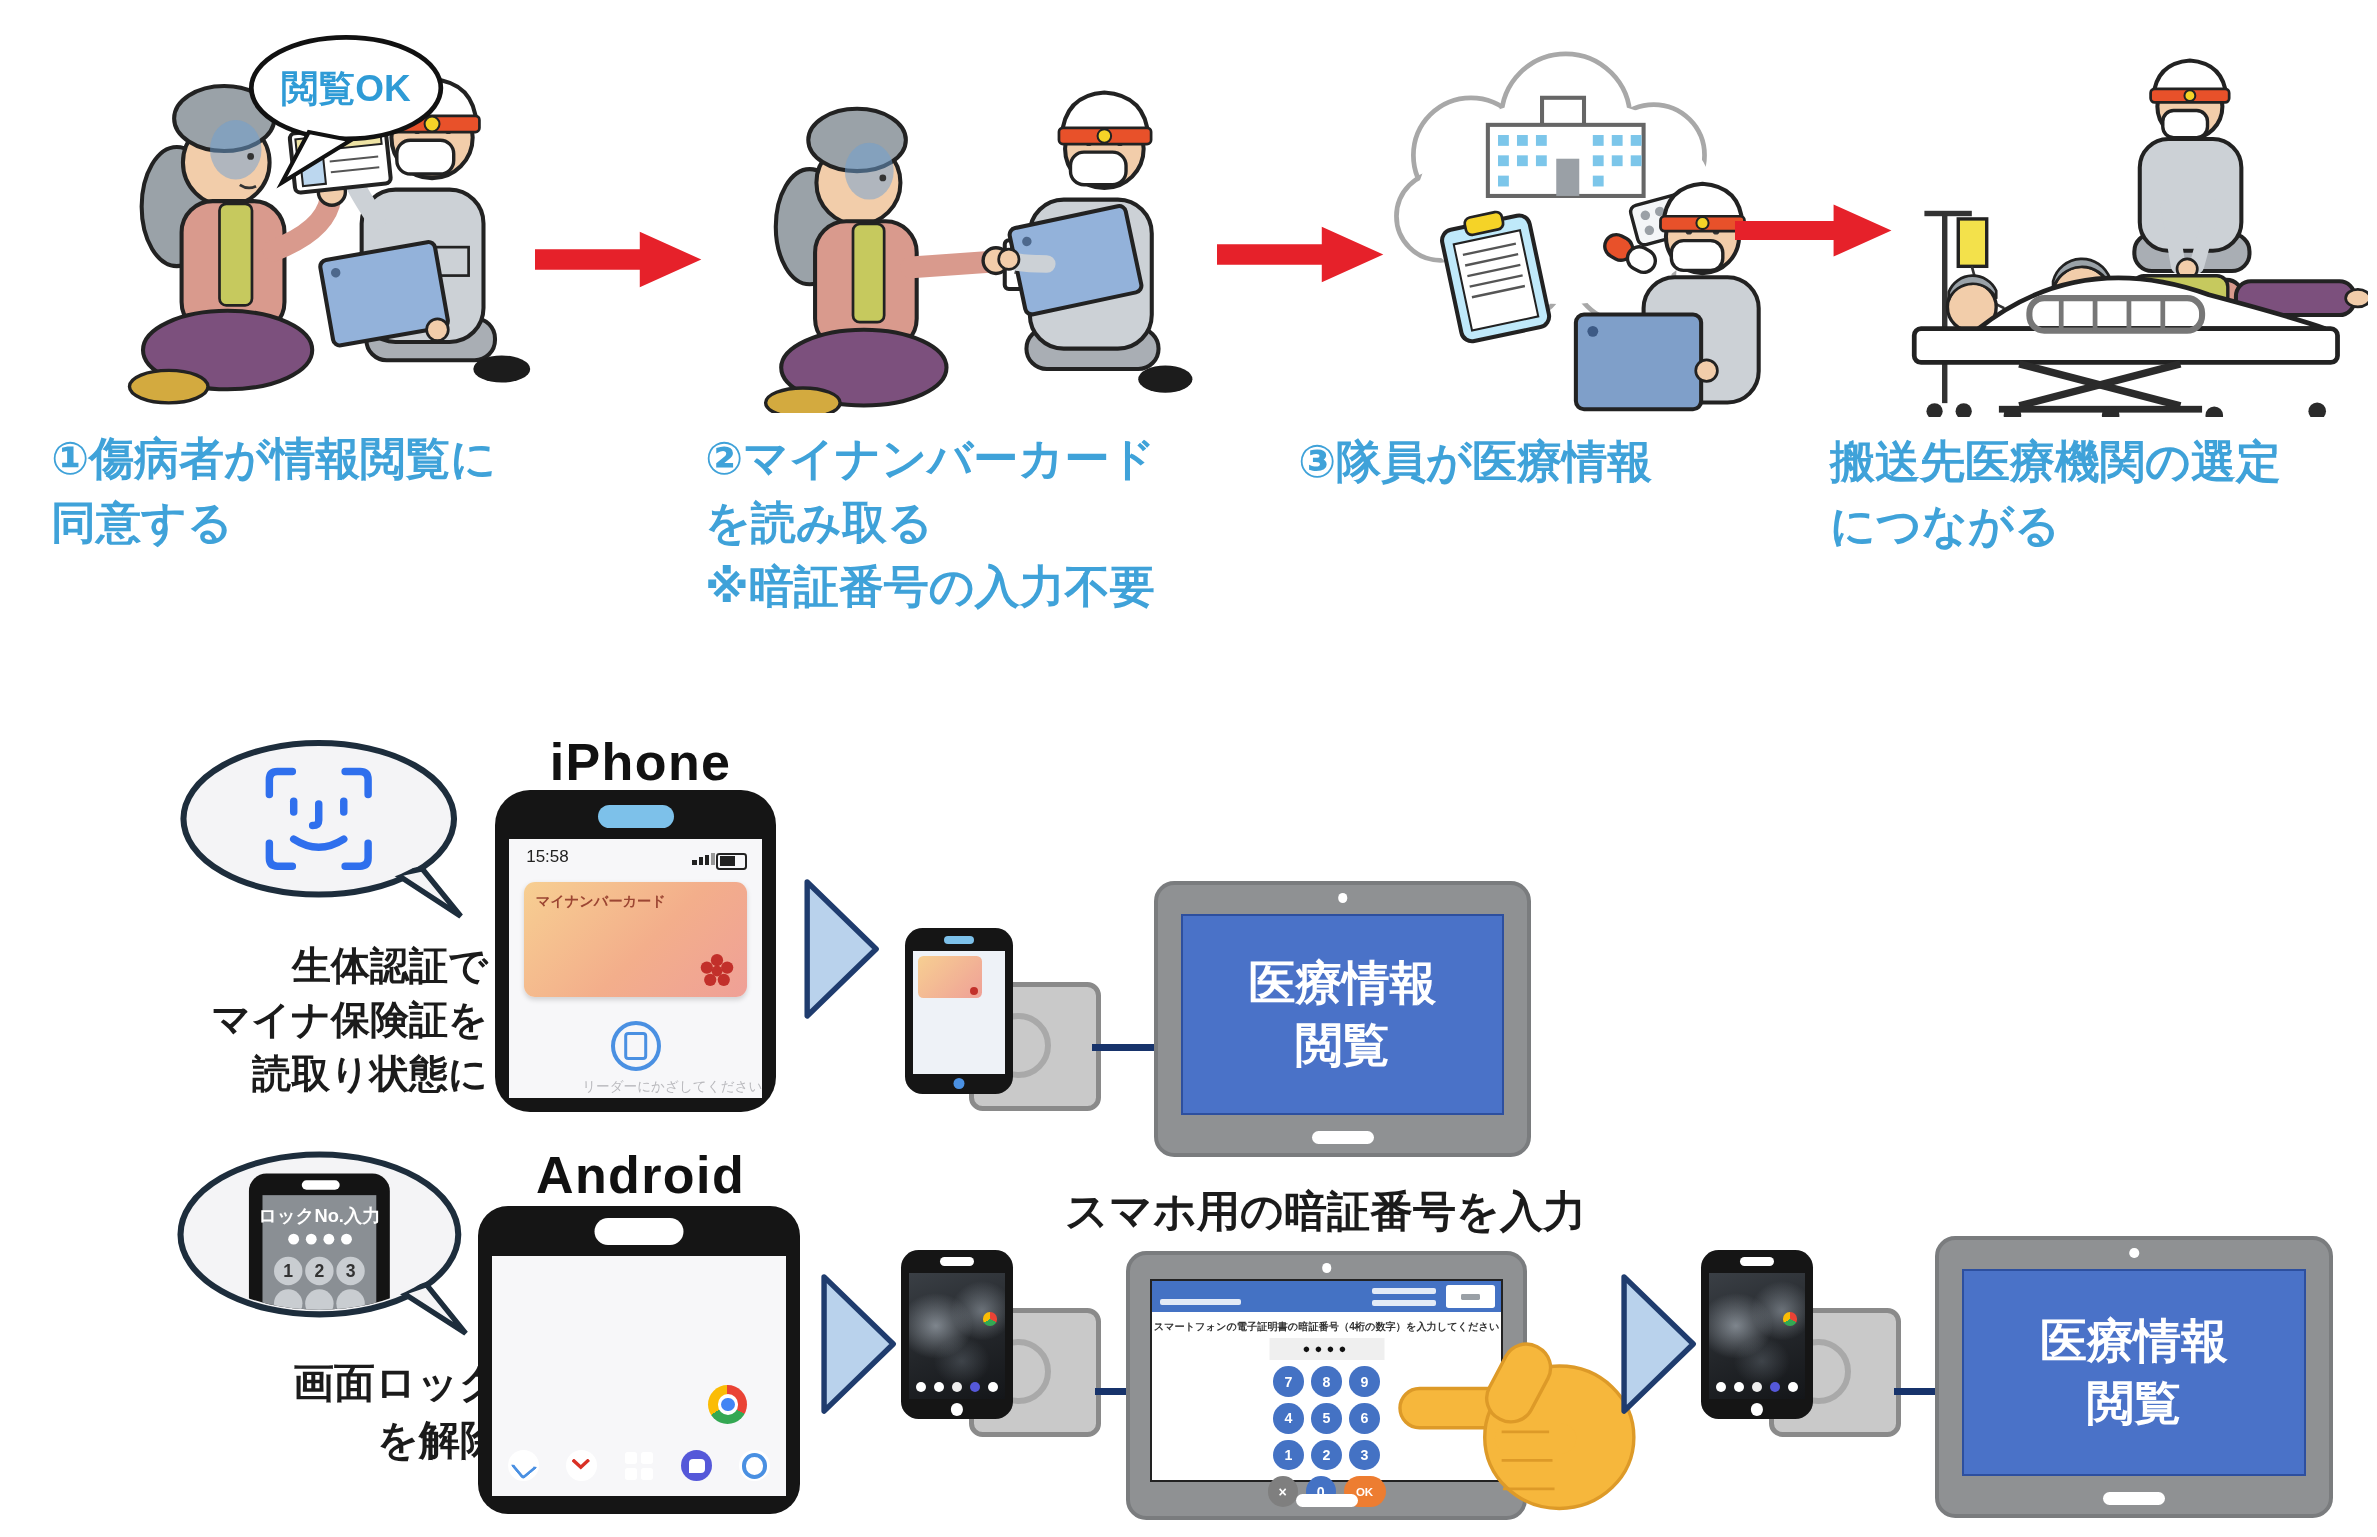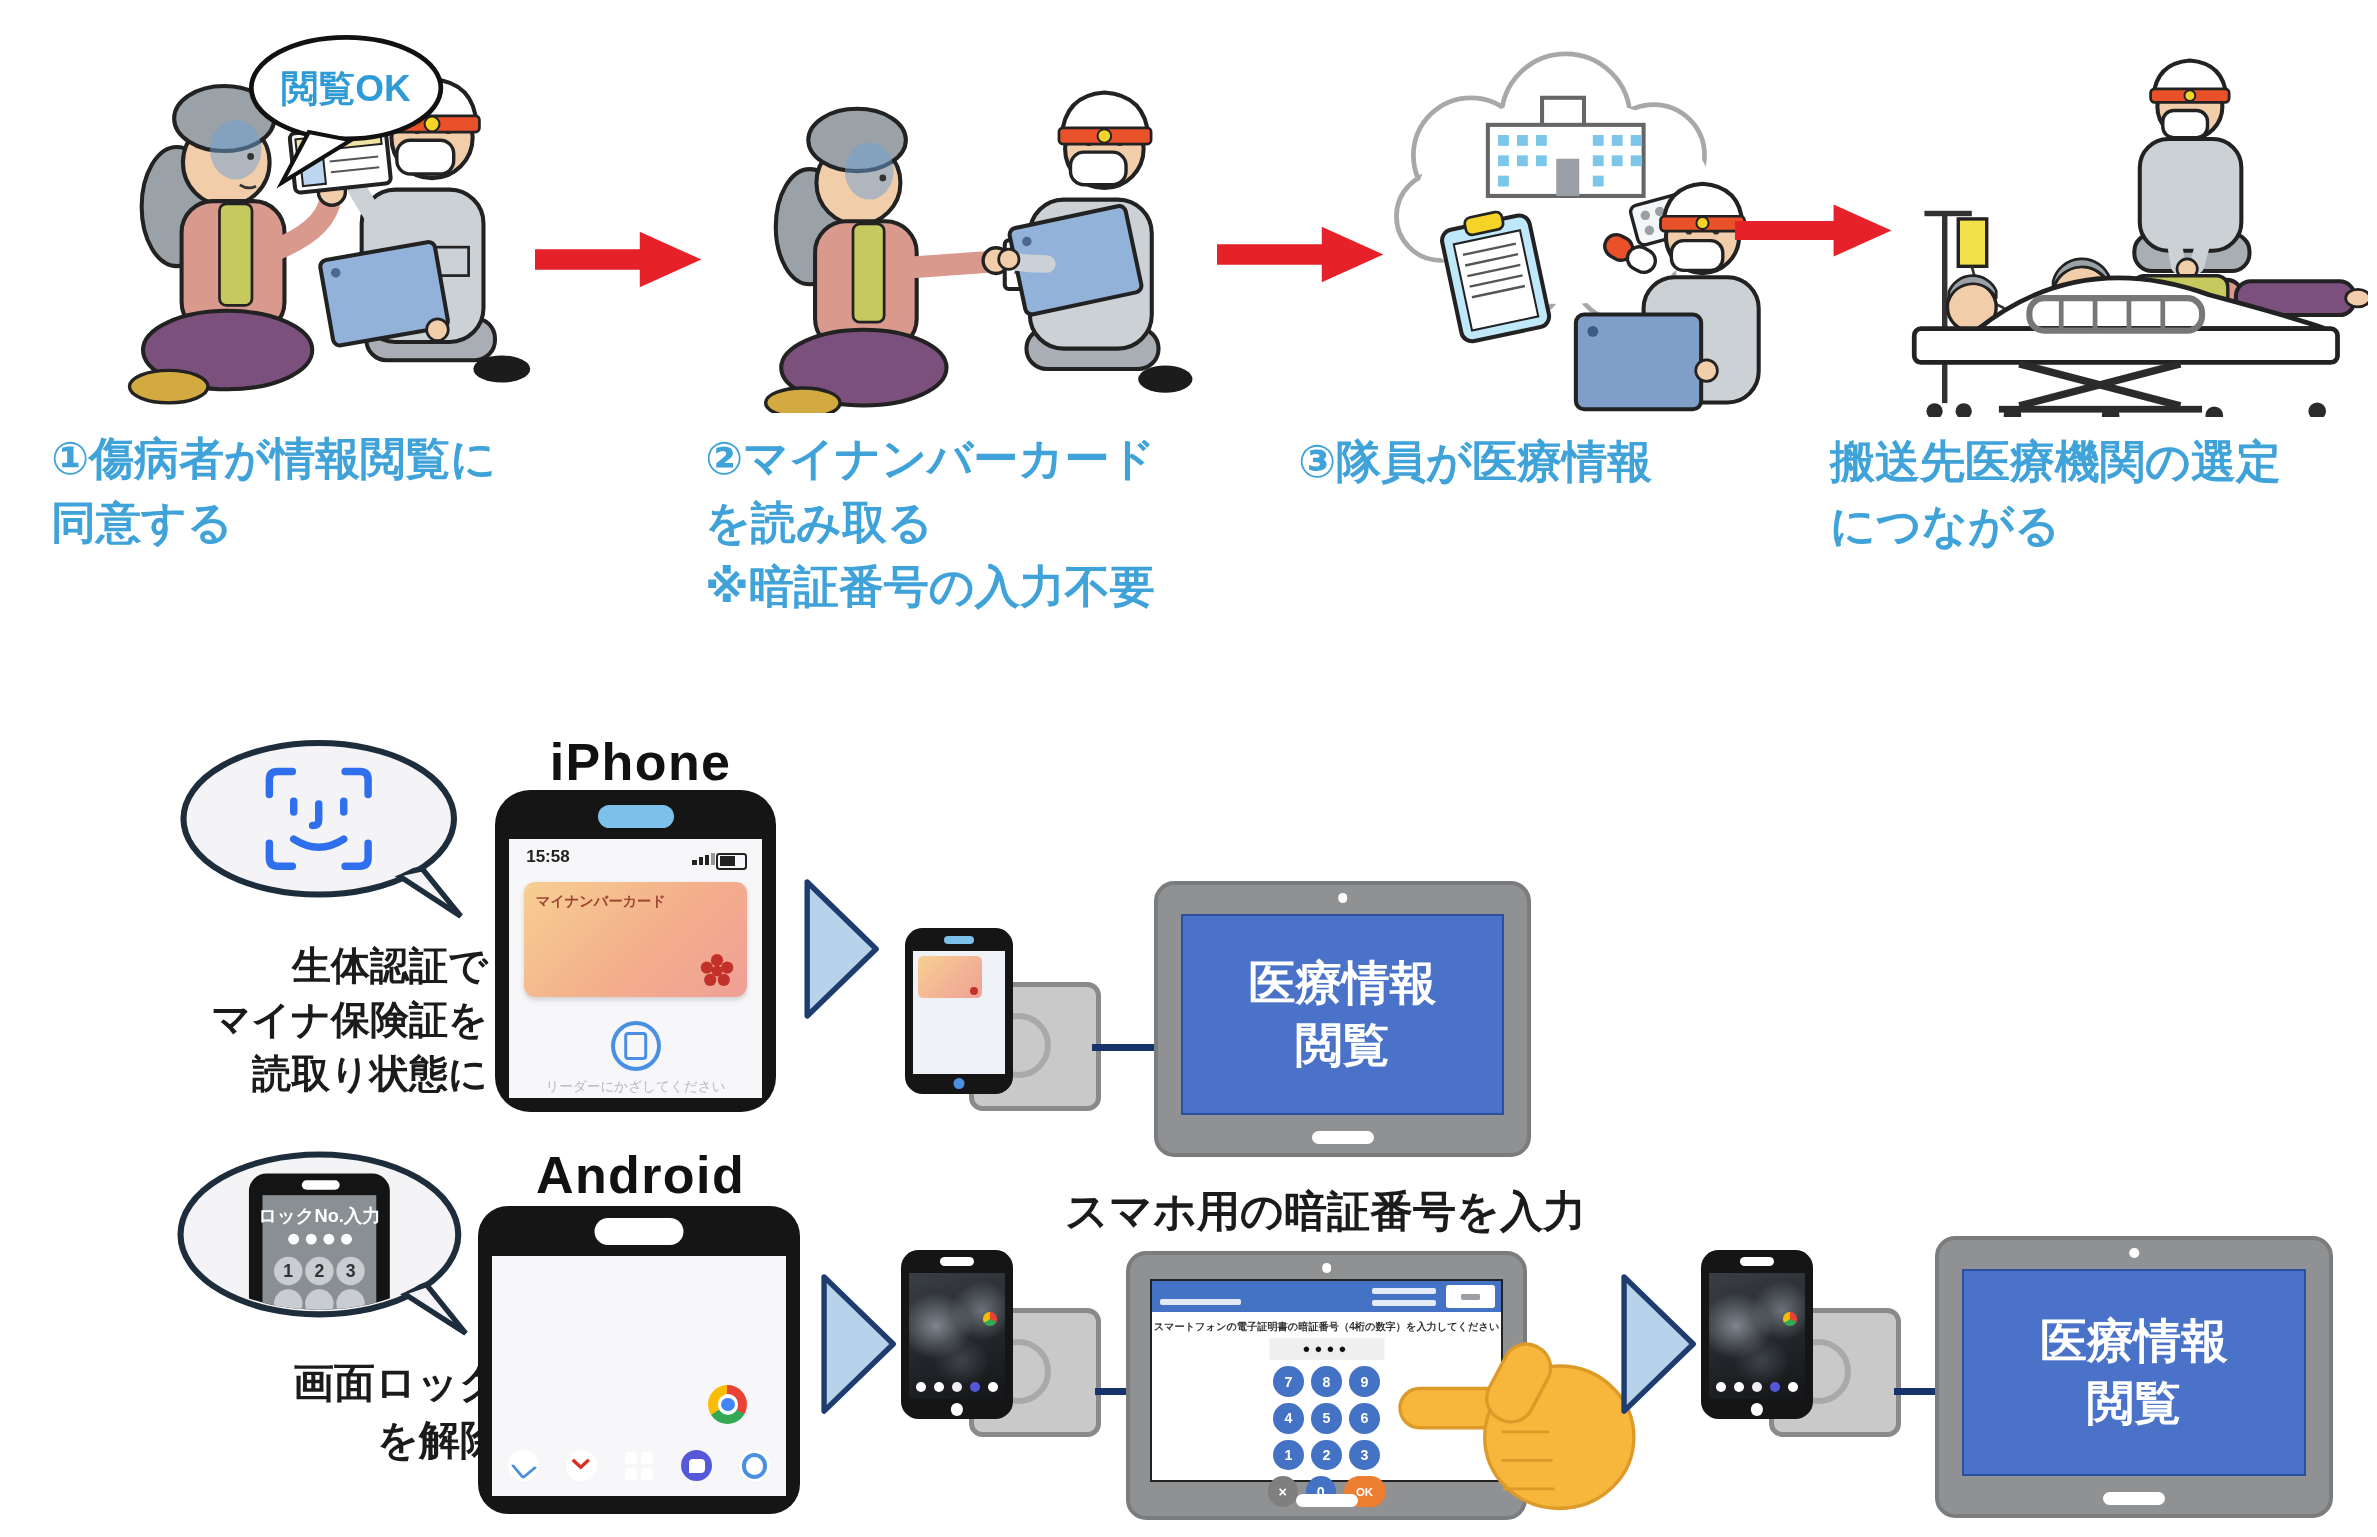--- a/index.html
+++ b/index.html
@@ -308,21 +308,21 @@
     <div>生体認証で</div>
     <div>マイナ保険証を</div>
     <div>読取り状態に</div>
   </div>
 
   <div class="abs dev-label" style="left:505px;top:732px;width:271px">iPhone</div>
 
   <div class="abs phone" style="left:495px;top:790px;width:281px;height:322px">
     <div class="island"></div>
     <div class="screen">
-      <div class="abs" style="left:17.6px;top:8.1px;font-size:17px;font-weight:bold;color:#222">15:58</div>
+      <div class="abs" style="left:17.6px;top:8.1px;font-size:17px;font-weight:normal;color:#222">15:58</div>
       <div class="abs" style="right:47px;top:13.6px;width:23px;height:12.2px">
         <div class="abs" style="left:0;bottom:0;width:4.1px;height:4.7px;background:#222"></div>
         <div class="abs" style="left:6.1px;bottom:0;width:4.1px;height:7.5px;background:#222"></div>
         <div class="abs" style="left:12.2px;bottom:0;width:4.1px;height:10.2px;background:#222"></div>
         <div class="abs" style="left:18.3px;bottom:0;width:4.1px;height:12.2px;background:#999"></div>
       </div>
       <div class="abs" style="right:15px;top:13.6px;width:27px;height:13px;border:2px solid #222;border-radius:3.4px">
         <div class="abs" style="left:1.4px;top:1.4px;bottom:1.4px;width:15px;background:#222"></div>
       </div>
       <div class="abs" style="left:15px;right:15px;top:43px;height:115px;border-radius:11px;
@@ -335,21 +335,21 @@
               <circle cx="38" cy="41" r="9"></circle>
             <circle cx="18" cy="41" r="9"></circle>
               <circle cx="13" cy="23" r="9"></circle>
               <circle cx="28" cy="28" r="8"></circle>
           </g>
         </svg>
       </div>
       <div class="abs" style="left:50%;top:182px;transform:translateX(-50%);width:42px;height:42px;border:4.1px solid #4a90e2;border-radius:50%">
         <div class="abs" style="left:50%;top:50%;transform:translate(-50%,-50%);width:17.6px;height:22px;border:3.4px solid #4a90e2;border-radius:4.1px"></div>
       </div>
-      <div class="abs" style="left:0;right:0;top:239px;text-align:center;font-size:13.6px;color:#b9b9bd">リーダーにかざしてください</div>
+      <div class="abs" style="left:0;right:0;top:239px;text-align:right;font-size:13.6px;color:#b9b9bd">リーダーにかざしてください</div>
     </div>
   </div>
 
   <svg class="abs" style="left:803px;top:878px" width="78" height="142" viewBox="0 0 115 210">
     <polygon points="6,6 108,105 6,204" fill="#B9D2EC" stroke="#1F3C6E" stroke-width="8" stroke-linejoin="round"></polygon>
   </svg>
 
   <div class="abs" style="left:905px;top:928px;width:197px;height:176px">
     <div class="abs reader-box" style="left:64px;top:54px;width:122px;height:119px">
       <div class="abs reader-ring" style="left:12.2px;top:26px;width:53px;height:53px"></div>

